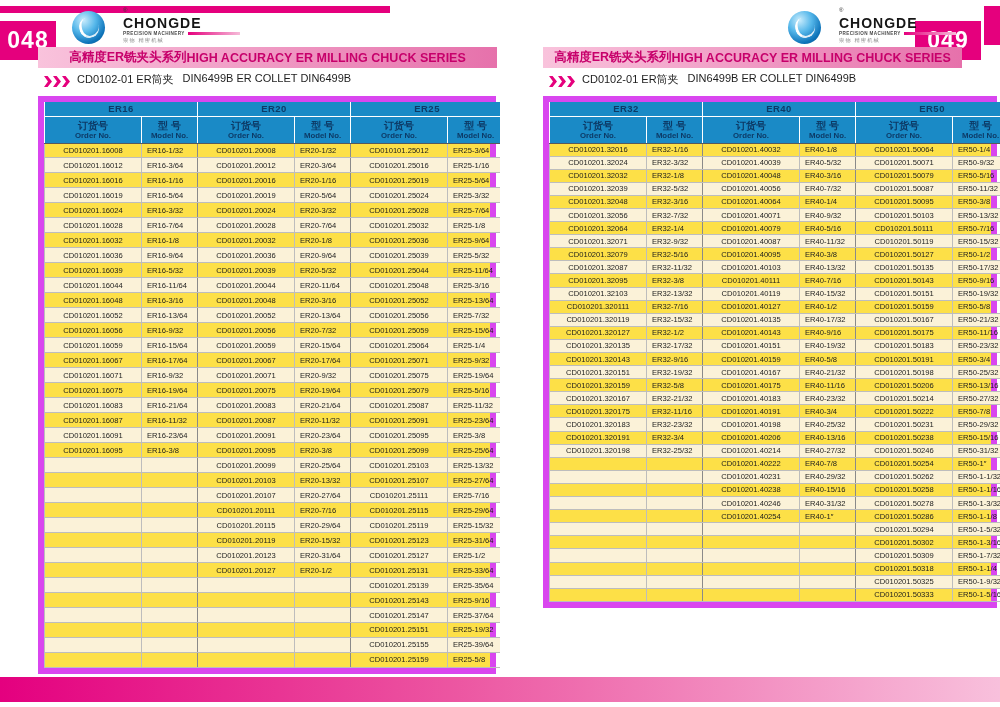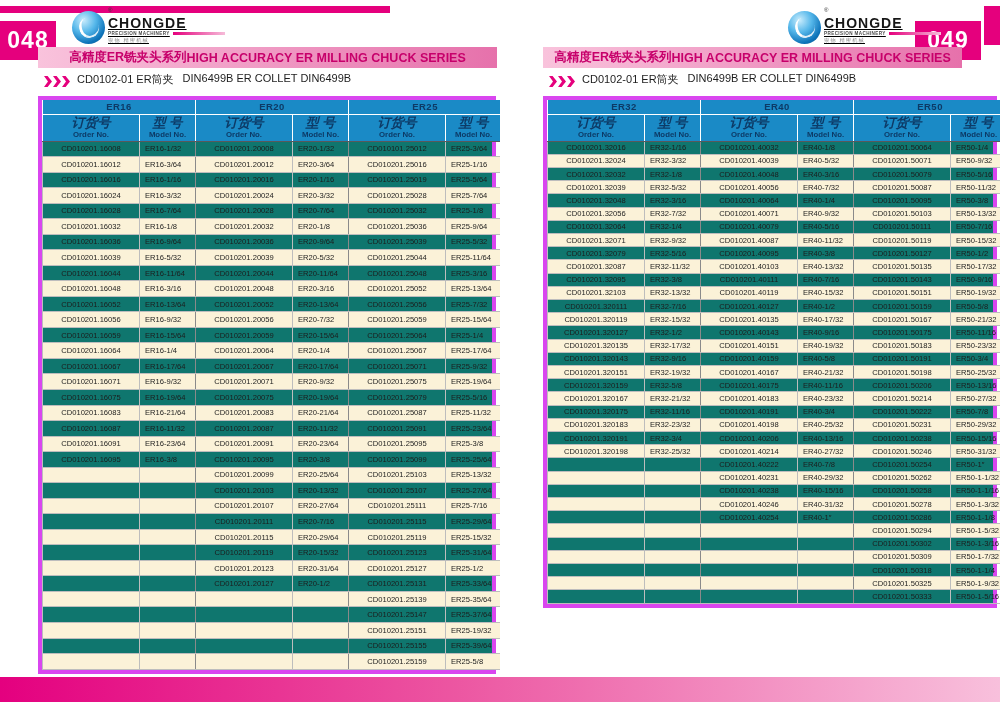--- a/index.html
+++ b/index.html
@@ -24,21 +24,21 @@
   .pagenum{
     position:absolute;top:21px;height:39px;background:var(--mag);
     color:#fff;font-size:23px;font-weight:bold;letter-spacing:1px;
     display:flex;align-items:center;justify-content:center;
   }
   .pagenum.left{left:0;width:56px;}
   .pagenum.right{left:415px;width:66px;}
   .edge-strip{position:absolute;left:484px;top:6px;width:16px;height:39px;background:var(--mag);}
 
   
-  .logo{position:absolute;top:11px;display:flex;gap:3px;align-items:flex-start;text-decoration:underline;}
+  .logo{position:absolute;top:11px;display:flex;gap:18px;align-items:flex-start;}
   #page-left .logo{left:72px;}
   #page-right .logo{left:288px;}
   .logo-globe{
     width:33px;height:33px;border-radius:50%;position:relative;flex:0 0 auto;
     background:radial-gradient(circle at 35% 28%,#c9ecfc 0%,#55b7ea 38%,#0e73b9 72%,#07507f 100%);
   }
   .logo-globe::after{
     content:"";position:absolute;left:7px;top:6px;width:17px;height:19px;
     border-radius:50%;border-left:3px solid #fff;border-bottom:2px solid rgba(255,255,255,.85);
     transform:rotate(-18deg);
@@ -65,37 +65,37 @@
   
   .product-row{position:absolute;top:73px;height:14px;display:flex;align-items:flex-end;gap:7px;}
   #page-left .product-row{left:44px;}
   #page-right .product-row{left:49px;}
   .chevrons{display:flex;gap:1px;}
   .chev{width:8px;height:11px;background:var(--mag);
     clip-path:polygon(0 0,45% 0,100% 50%,45% 100%,0 100%,50% 50%);}
   .product-text{display:flex;gap:9px;font-size:11px;color:#1d1d1d;white-space:nowrap;}
 
   
-  .tbl-wrap{position:absolute;border:4px solid #d946ef;background:#0f766e;}
+  .tbl-wrap{position:absolute;border:6px solid #d946ef;background:#fde047;}
   #tbl-left{left:38px;top:96px;width:458px;height:578px;}
   #tbl-right{left:43px;top:96px;width:454px;height:512px;}
   table{width:100%;height:100%;border-collapse:collapse;table-layout:fixed;}
   col.c-order{width:97px;}
   col.c-model{width:56px;}
   th.grp{
     background:var(--blue);color:var(--headtext);
     font-size:9.5px;font-weight:bold;letter-spacing:.5px;
     height:14px;border:1px solid #fff;border-top:none;
   }
   tr.cols th{
     background:var(--blue);color:var(--headtext);
     height:27px;border:1px solid #fff;border-bottom:1px solid #58595b;
     font-weight:bold;vertical-align:middle;
   }
-  .h-cn{display:block;font-size:13px;line-height:1.3;font-style:italic;}
+  .h-cn{display:block;font-size:10px;line-height:1.3;}
   .h-en{display:block;font-size:7.8px;line-height:1.15;}
   tbody td{
     border:1px solid #bdbdbd;font-size:7.6px;color:#1c1c1c;
     white-space:nowrap;overflow:hidden;
   }
   tbody td.o{text-align:center;}
   tbody td.m{text-align:left;padding-left:5px;border-right:1px solid #8a8a8a;}
   tbody td.m:last-child{border-right:none;}
   tbody tr:nth-child(even) td{background:var(--beige);}
 
@@ -204,20 +204,28 @@
           </tr>
           <tr>
             <td class="o">CD010201.16016</td>
             <td class="m">ER16-1/16</td>
             <td class="o">CD010201.20016</td>
             <td class="m">ER20-1/16</td>
             <td class="o">CD010201.25019</td>
             <td class="m">ER25-5/64</td>
           </tr>
           <tr>
+            <td class="o">CD010201.16019</td>
+            <td class="m">ER16-5/64</td>
+            <td class="o">CD010201.20019</td>
+            <td class="m">ER20-5/64</td>
+            <td class="o">CD010201.25024</td>
+            <td class="m">ER25-3/32</td>
+          </tr>
+          <tr>
             <td class="o">CD010201.16024</td>
             <td class="m">ER16-3/32</td>
             <td class="o">CD010201.20024</td>
             <td class="m">ER20-3/32</td>
             <td class="o">CD010201.25028</td>
             <td class="m">ER25-7/64</td>
           </tr>
           <tr>
             <td class="o">CD010201.16028</td>
             <td class="m">ER16-7/64</td>
@@ -284,28 +292,20 @@
           </tr>
           <tr>
             <td class="o">CD010201.16059</td>
             <td class="m">ER16-15/64</td>
             <td class="o">CD010201.20059</td>
             <td class="m">ER20-15/64</td>
             <td class="o">CD010201.25064</td>
             <td class="m">ER25-1/4</td>
           </tr>
           <tr>
-            <td class="o">CD010201.16064</td>
-            <td class="m">ER16-1/4</td>
-            <td class="o">CD010201.20064</td>
-            <td class="m">ER20-1/4</td>
-            <td class="o">CD010201.25067</td>
-            <td class="m">ER25-17/64</td>
-          </tr>
-          <tr>
             <td class="o">CD010201.16067</td>
             <td class="m">ER16-17/64</td>
             <td class="o">CD010201.20067</td>
             <td class="m">ER20-17/64</td>
             <td class="o">CD010201.25071</td>
             <td class="m">ER25-9/32</td>
           </tr>
           <tr>
             <td class="o">CD010201.16071</td>
             <td class="m">ER16-9/32</td>
@@ -418,20 +418,28 @@
             <td class="o">CD010201.25131</td>
             <td class="m">ER25-33/64</td>
           </tr>
           <tr>
             <td class="o"></td>
             <td class="m"></td>
             <td class="o"></td>
             <td class="m"></td>
             <td class="o">CD010201.25139</td>
             <td class="m">ER25-35/64</td>
+          </tr>
+          <tr>
+            <td class="o"></td>
+            <td class="m"></td>
+            <td class="o"></td>
+            <td class="m"></td>
+            <td class="o">CD010201.25143</td>
+            <td class="m">ER25-9/16</td>
           </tr>
           <tr>
             <td class="o"></td>
             <td class="m"></td>
             <td class="o"></td>
             <td class="m"></td>
             <td class="o">CD010201.25147</td>
             <td class="m">ER25-37/64</td>
           </tr>
           <tr>

